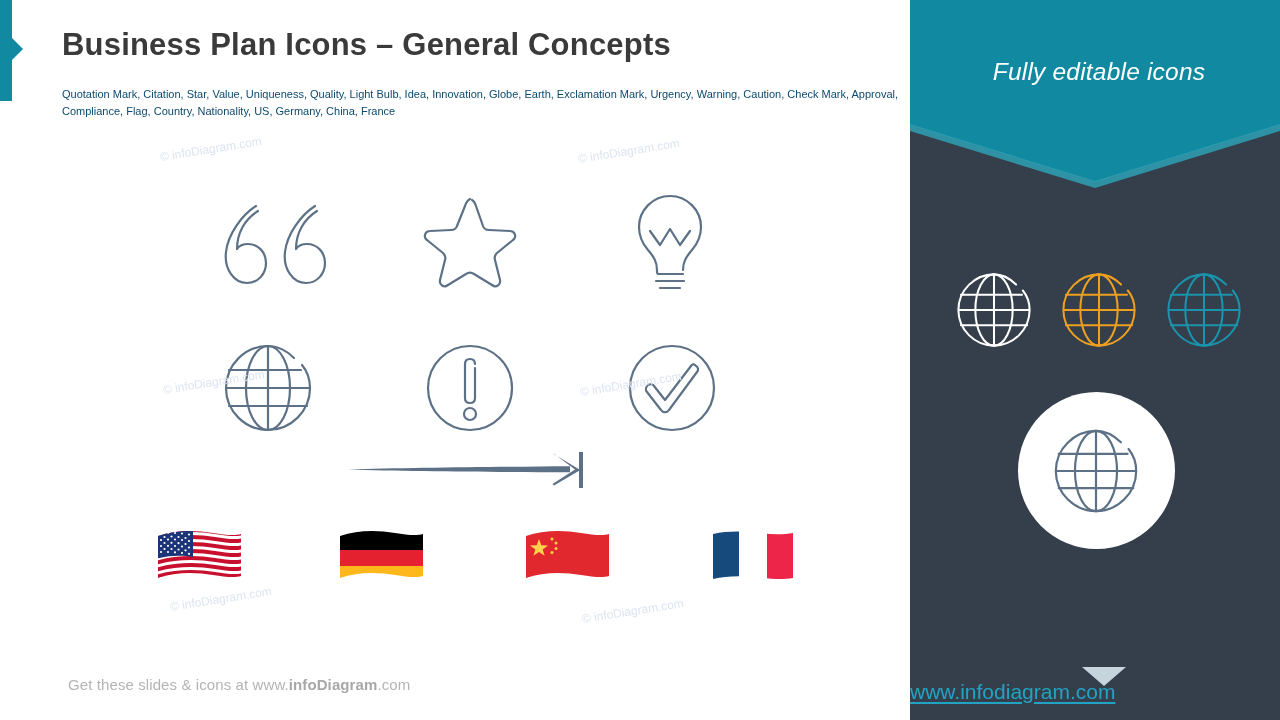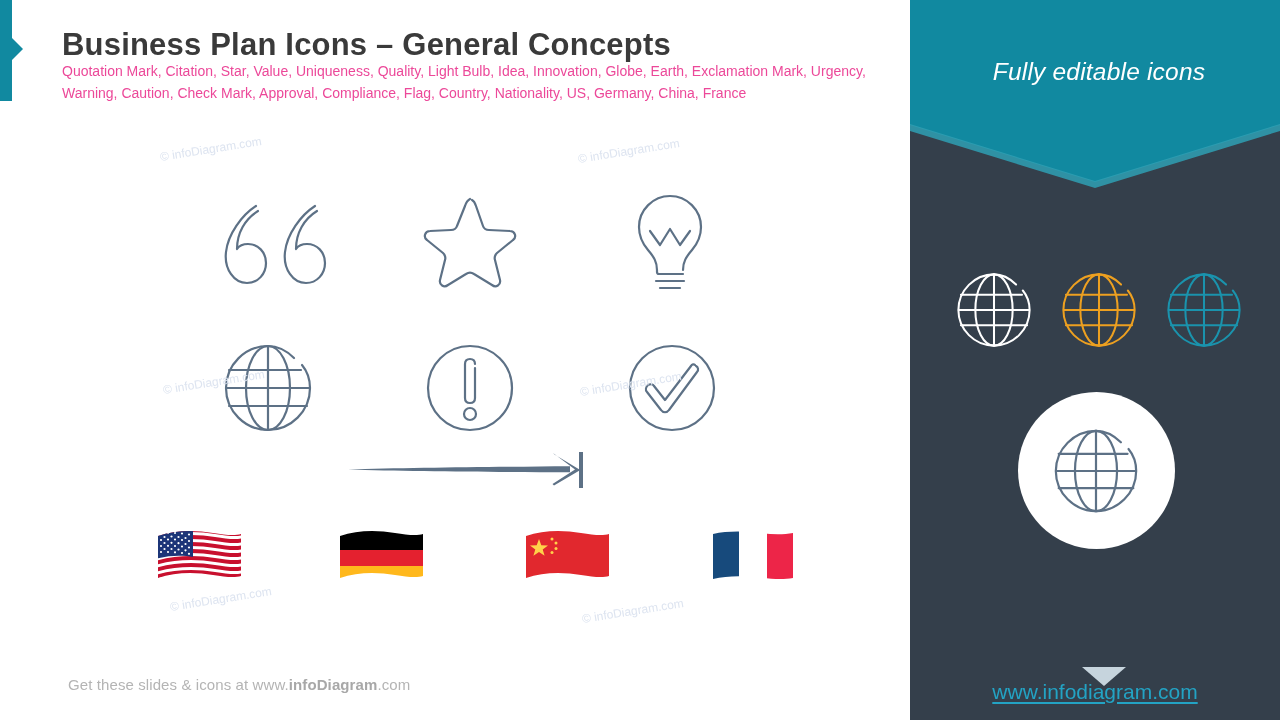--- a/index.html
+++ b/index.html
@@ -24,22 +24,22 @@
     border-left:11px solid #1189a0;
   }
 
   
   .title{
     position:absolute;left:62px;top:28px;width:840px;
     font-size:31px;letter-spacing:.2px;color:#3a3a3a;
     font-weight:700;line-height:1.12;white-space:nowrap;
   }
   .subtitle{
-    position:absolute;left:62px;top:61px;width:840px;
-    font-size:14px;line-height:1.55;color:#ec4899;font-weight:400;
+    position:absolute;left:62px;top:86px;width:840px;
+    font-size:11px;line-height:1.55;color:#0c4a6e;font-weight:400;
   }
 
   
   .canvas{position:absolute;left:0;top:120px;width:910px;height:540px;}
   .ic{position:absolute;}
   .ic svg{display:block;overflow:visible;}
 
   
   .wm{
     position:absolute;color:#dde4f0;font-size:12px;
@@ -88,21 +88,21 @@
     position:absolute;left:1052px;top:427px;width:88px;height:88px;
   }
   .callout-tail{
     position:absolute;left:1082px;top:667px;
     width:0;height:0;
     border-left:22px solid transparent;
     border-right:22px solid transparent;
     border-top:19px solid #c6d4dd;
   }
   .weblink{
-    position:absolute;left:0;top:680px;width:370px;text-align:center;
+    position:absolute;left:0;top:680px;width:370px;
     color:#23a3c4;font-size:21px;text-decoration:underline;
     text-underline-offset:3px;
   }
 </style>
 </head>
 <body>
 
 <div class="slide">
 
   <div class="accent-bar"></div>

